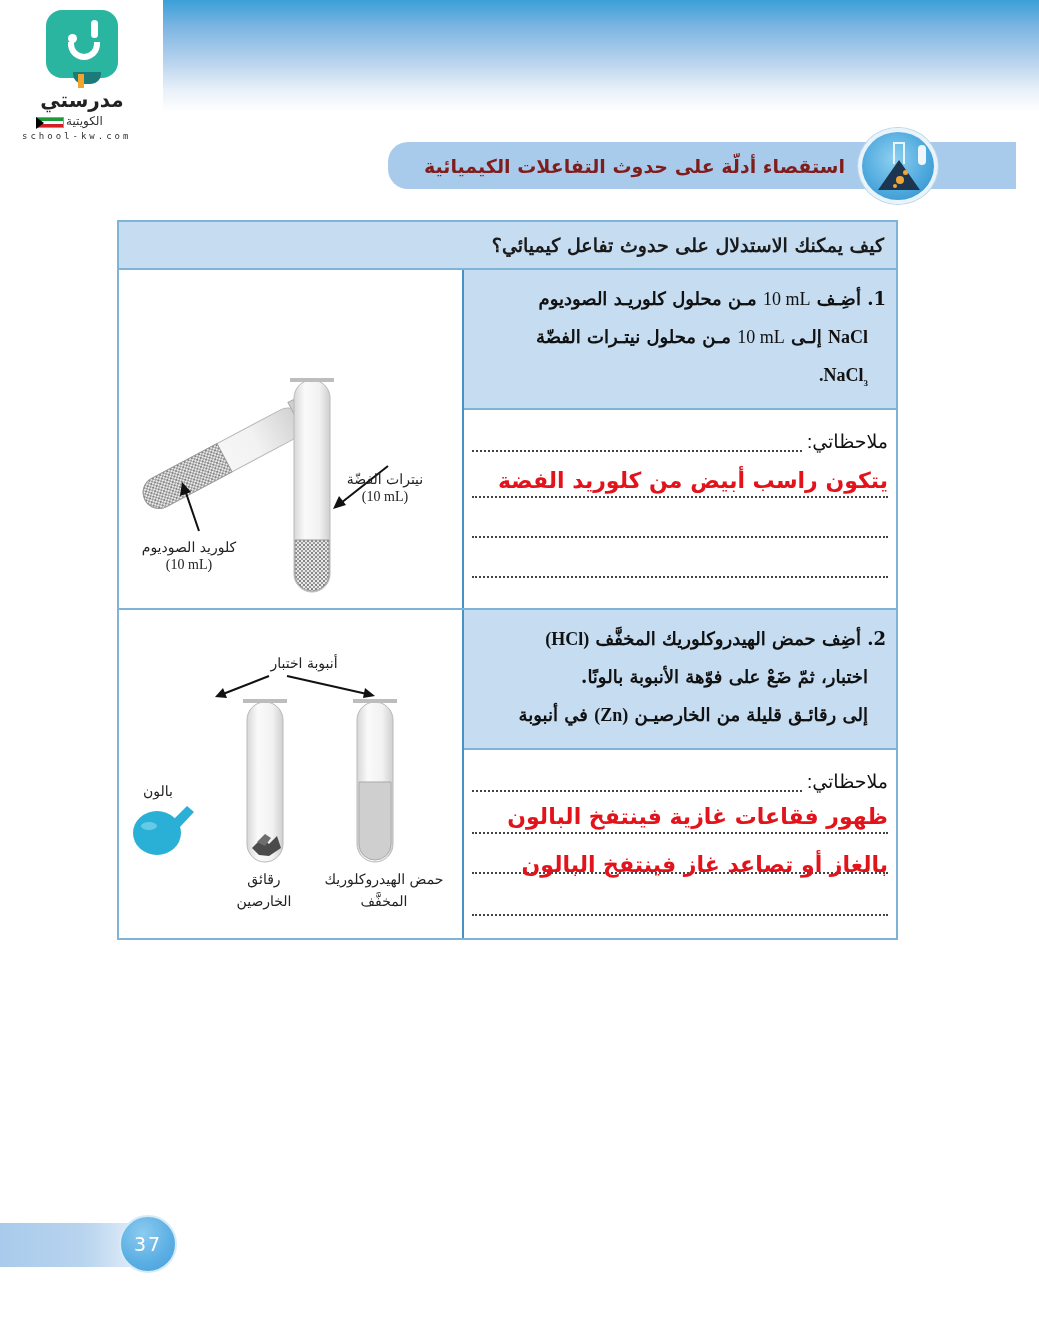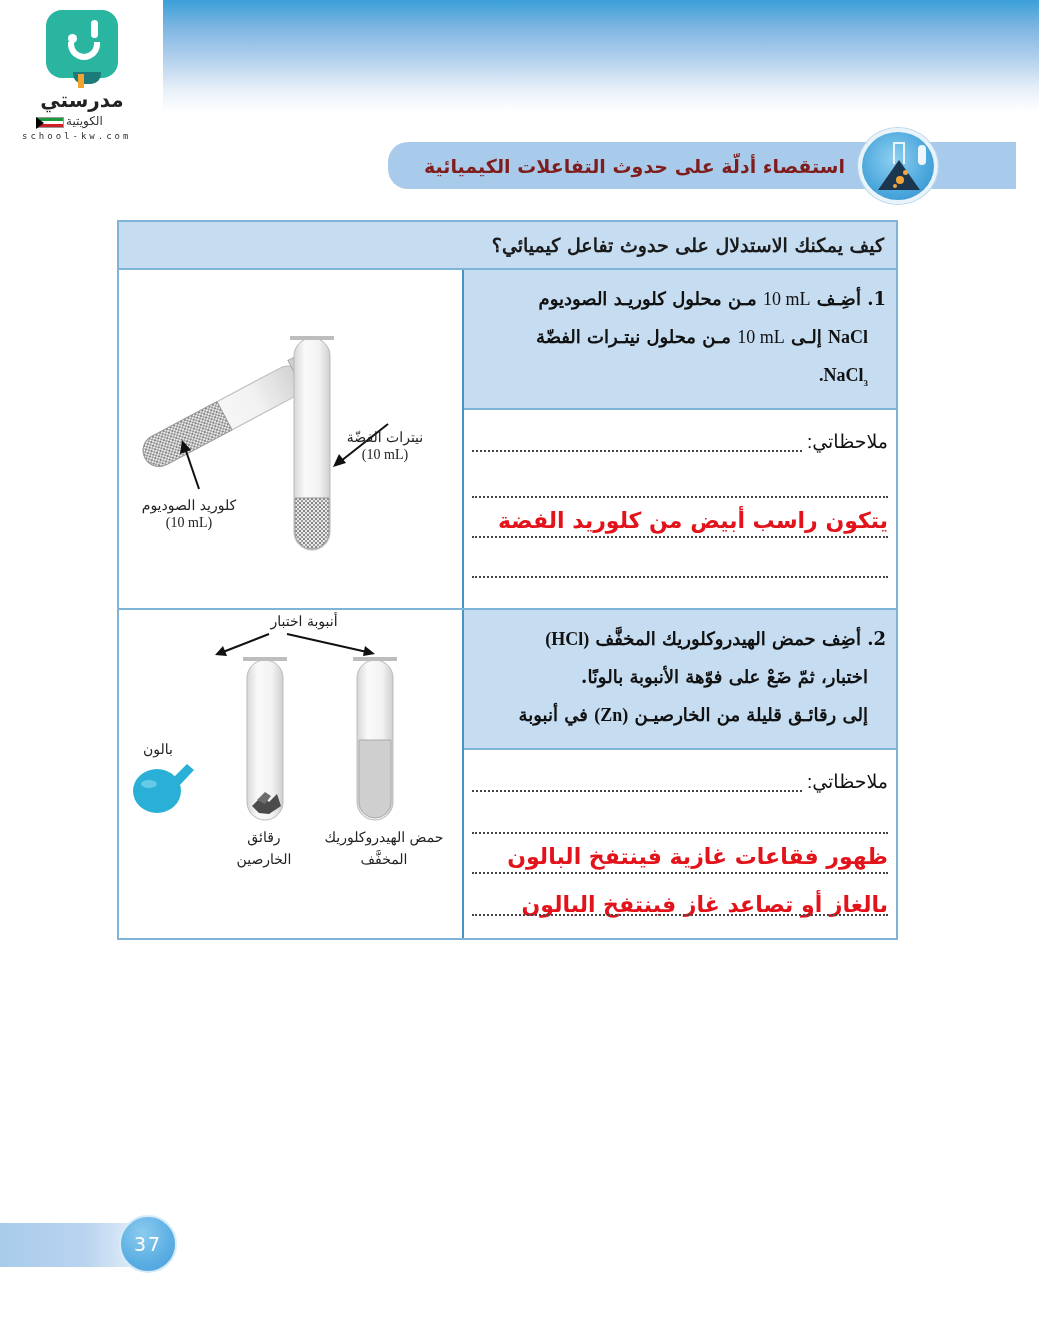--- a/index.html
+++ b/index.html
@@ -72,25 +72,25 @@
   }
   .step-text .latin { font-family: "Liberation Serif", serif; font-weight: normal; }
   .step-text .chem { font-family: "Liberation Serif", serif; font-weight: bold; }
   .obs-cell { position: absolute; left: 345px; width: 432px; }
   .obs-label {
     position: absolute; right: 8px; font-family: "Liberation Sans", sans-serif; font-size: 19px; color: #111; direction: rtl;
   }
   .dots { position: absolute; left: 8px; height: 2px; border-bottom: 2px dotted #444; }
   .answer {
     position: absolute; right: 8px; direction: rtl; text-align: right;
-    font-family: "DejaVu Sans", sans-serif; font-size: 22px; font-weight: bold; color: #e3131b; white-space: nowrap; margin-top: 40px;
-  }
-
-  
-  .ill { position: absolute; left: 0; width: 343px; }
+    font-family: "DejaVu Sans", sans-serif; font-size: 22px; font-weight: bold; color: #e3131b; white-space: nowrap;
+  }
+
+  
+  .ill { position: absolute; left: 0; width: 343px; margin-top: 42px; }
   .ill-label { position: absolute; direction: rtl; text-align: center; font-family: "DejaVu Serif", serif; font-size: 14px; color: #222; line-height: 18px; }
   .ill-label .latin { font-family: "Liberation Serif", serif; }
 
   
   .page-bar {
     position: absolute; left: 0; top: 1223px; width: 140px; height: 44px;
     background: linear-gradient(to right, #a9cbeb 0%, #b8d4ef 60%, #e3eef9 100%);
   }
   .page-circle {
     position: absolute; left: 119px; top: 1215px; width: 58px; height: 58px; border-radius: 50%;

